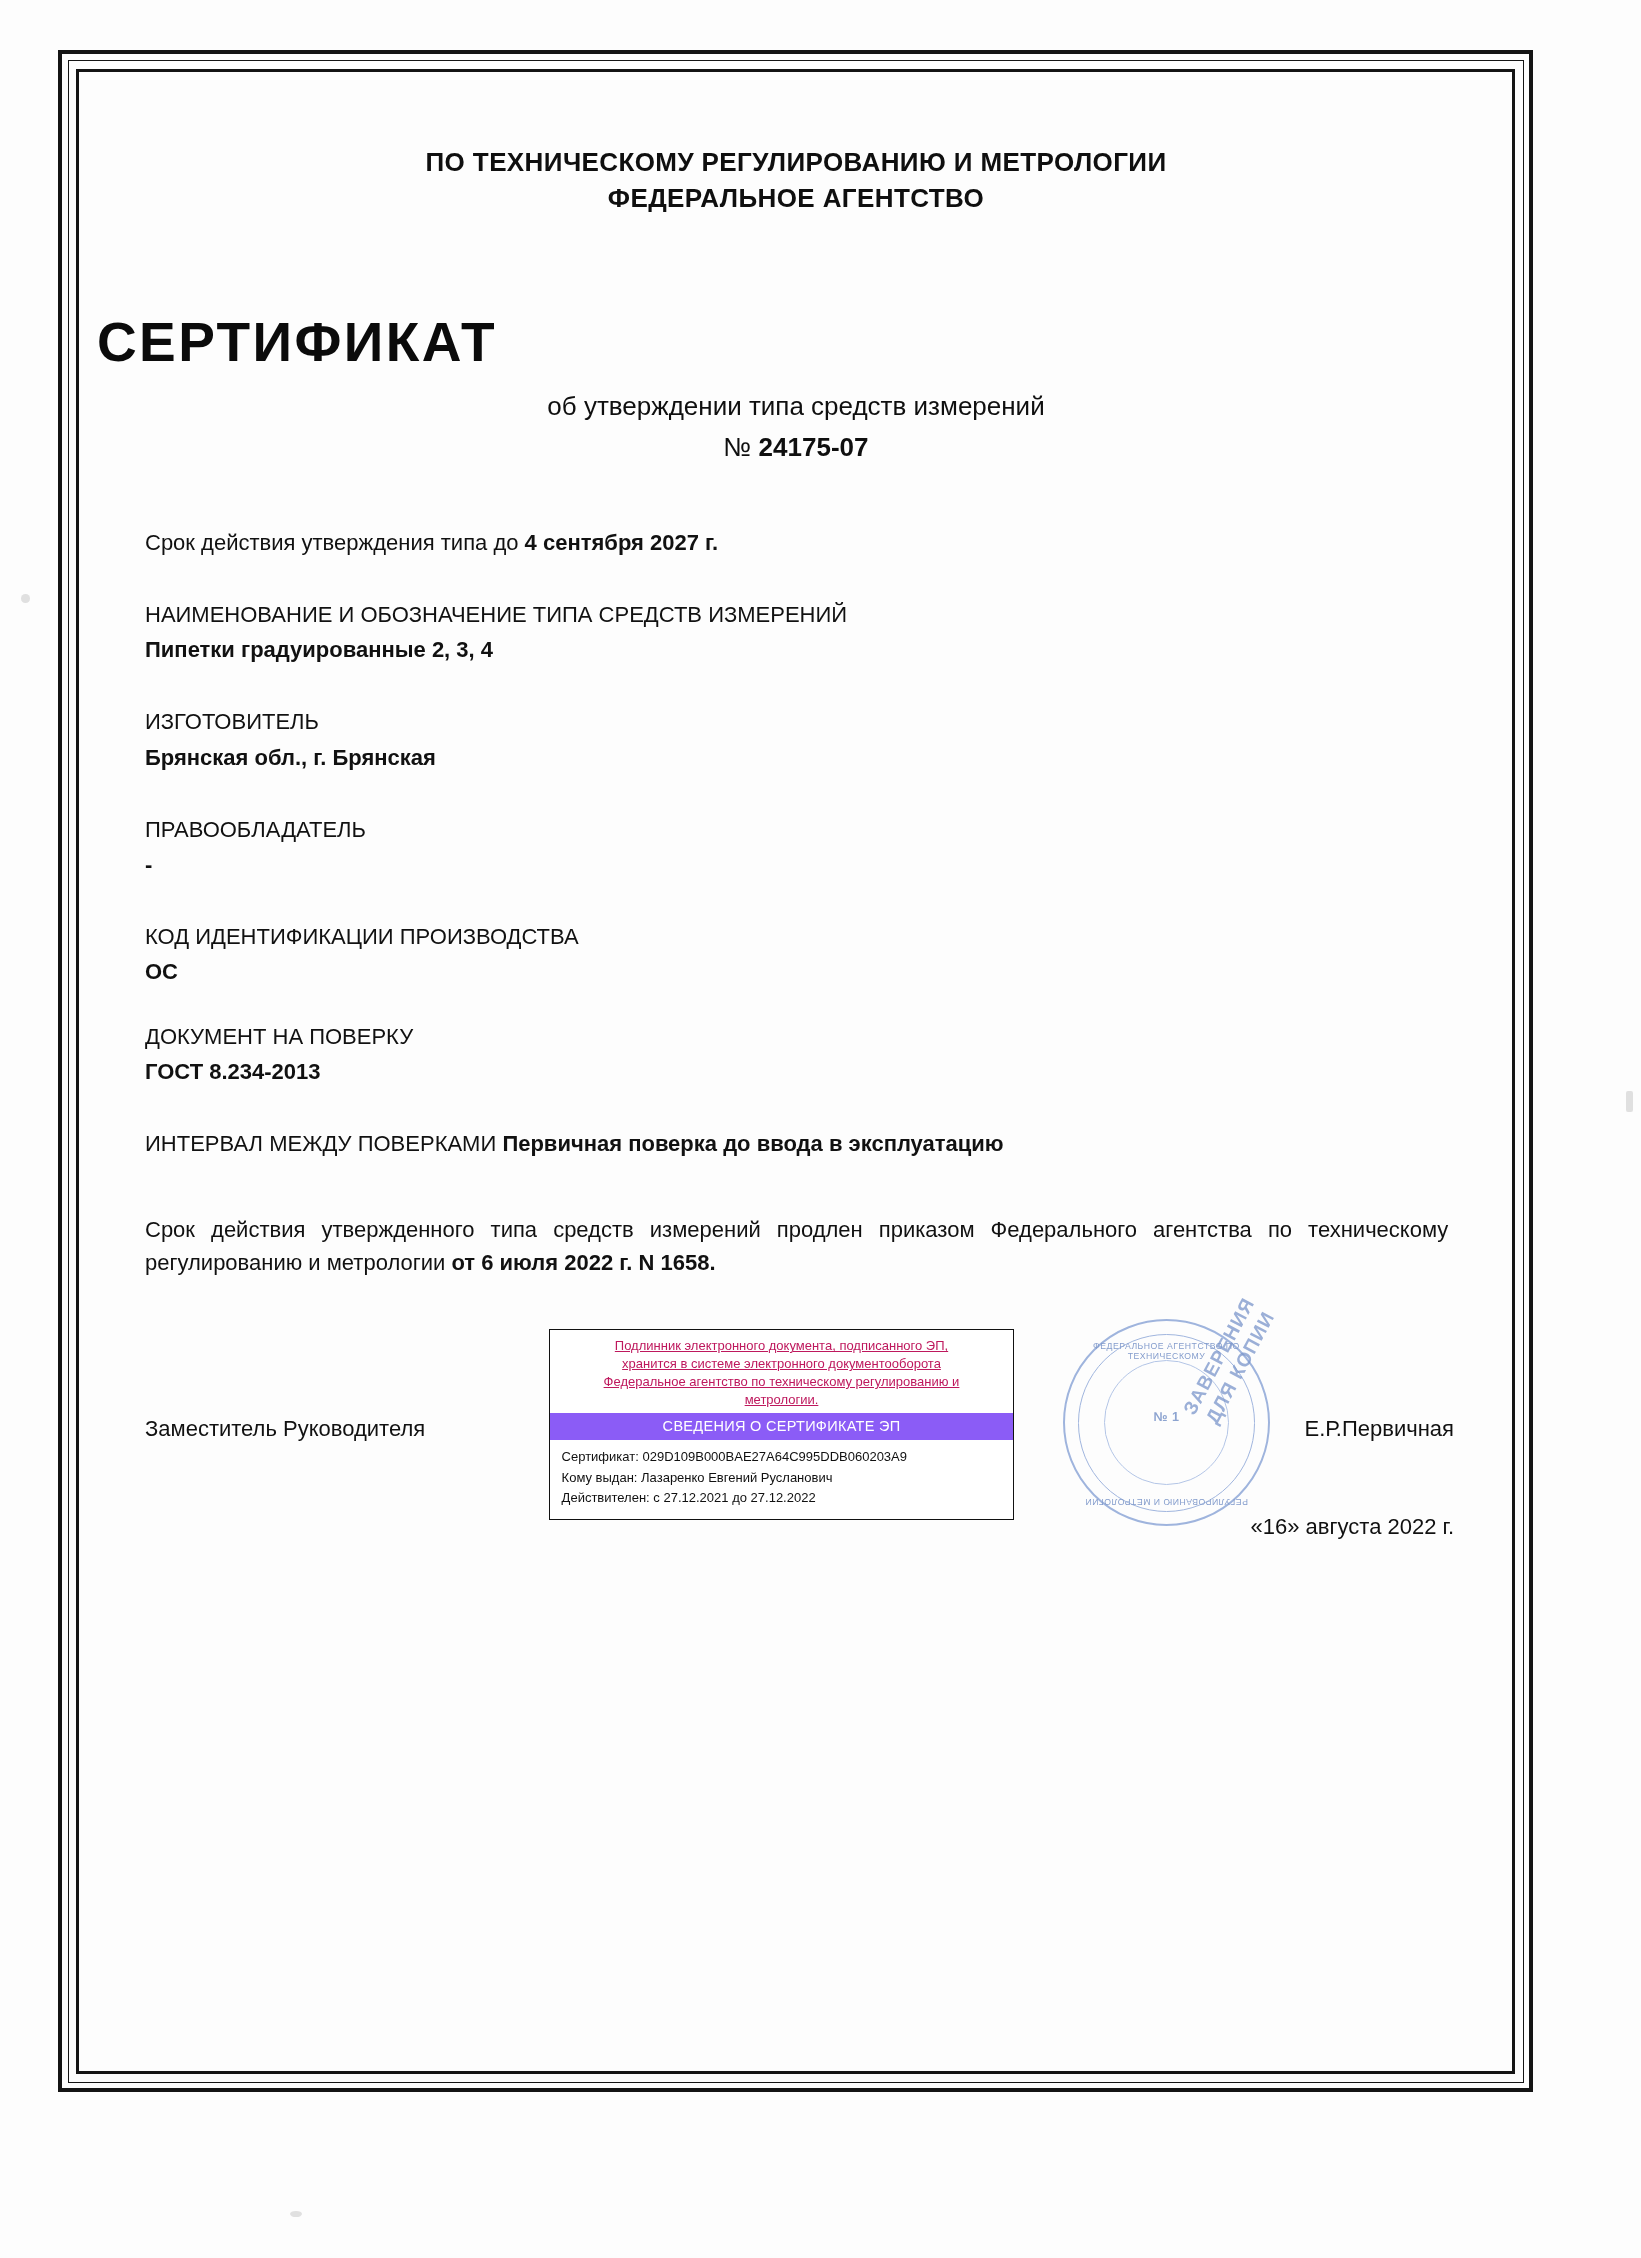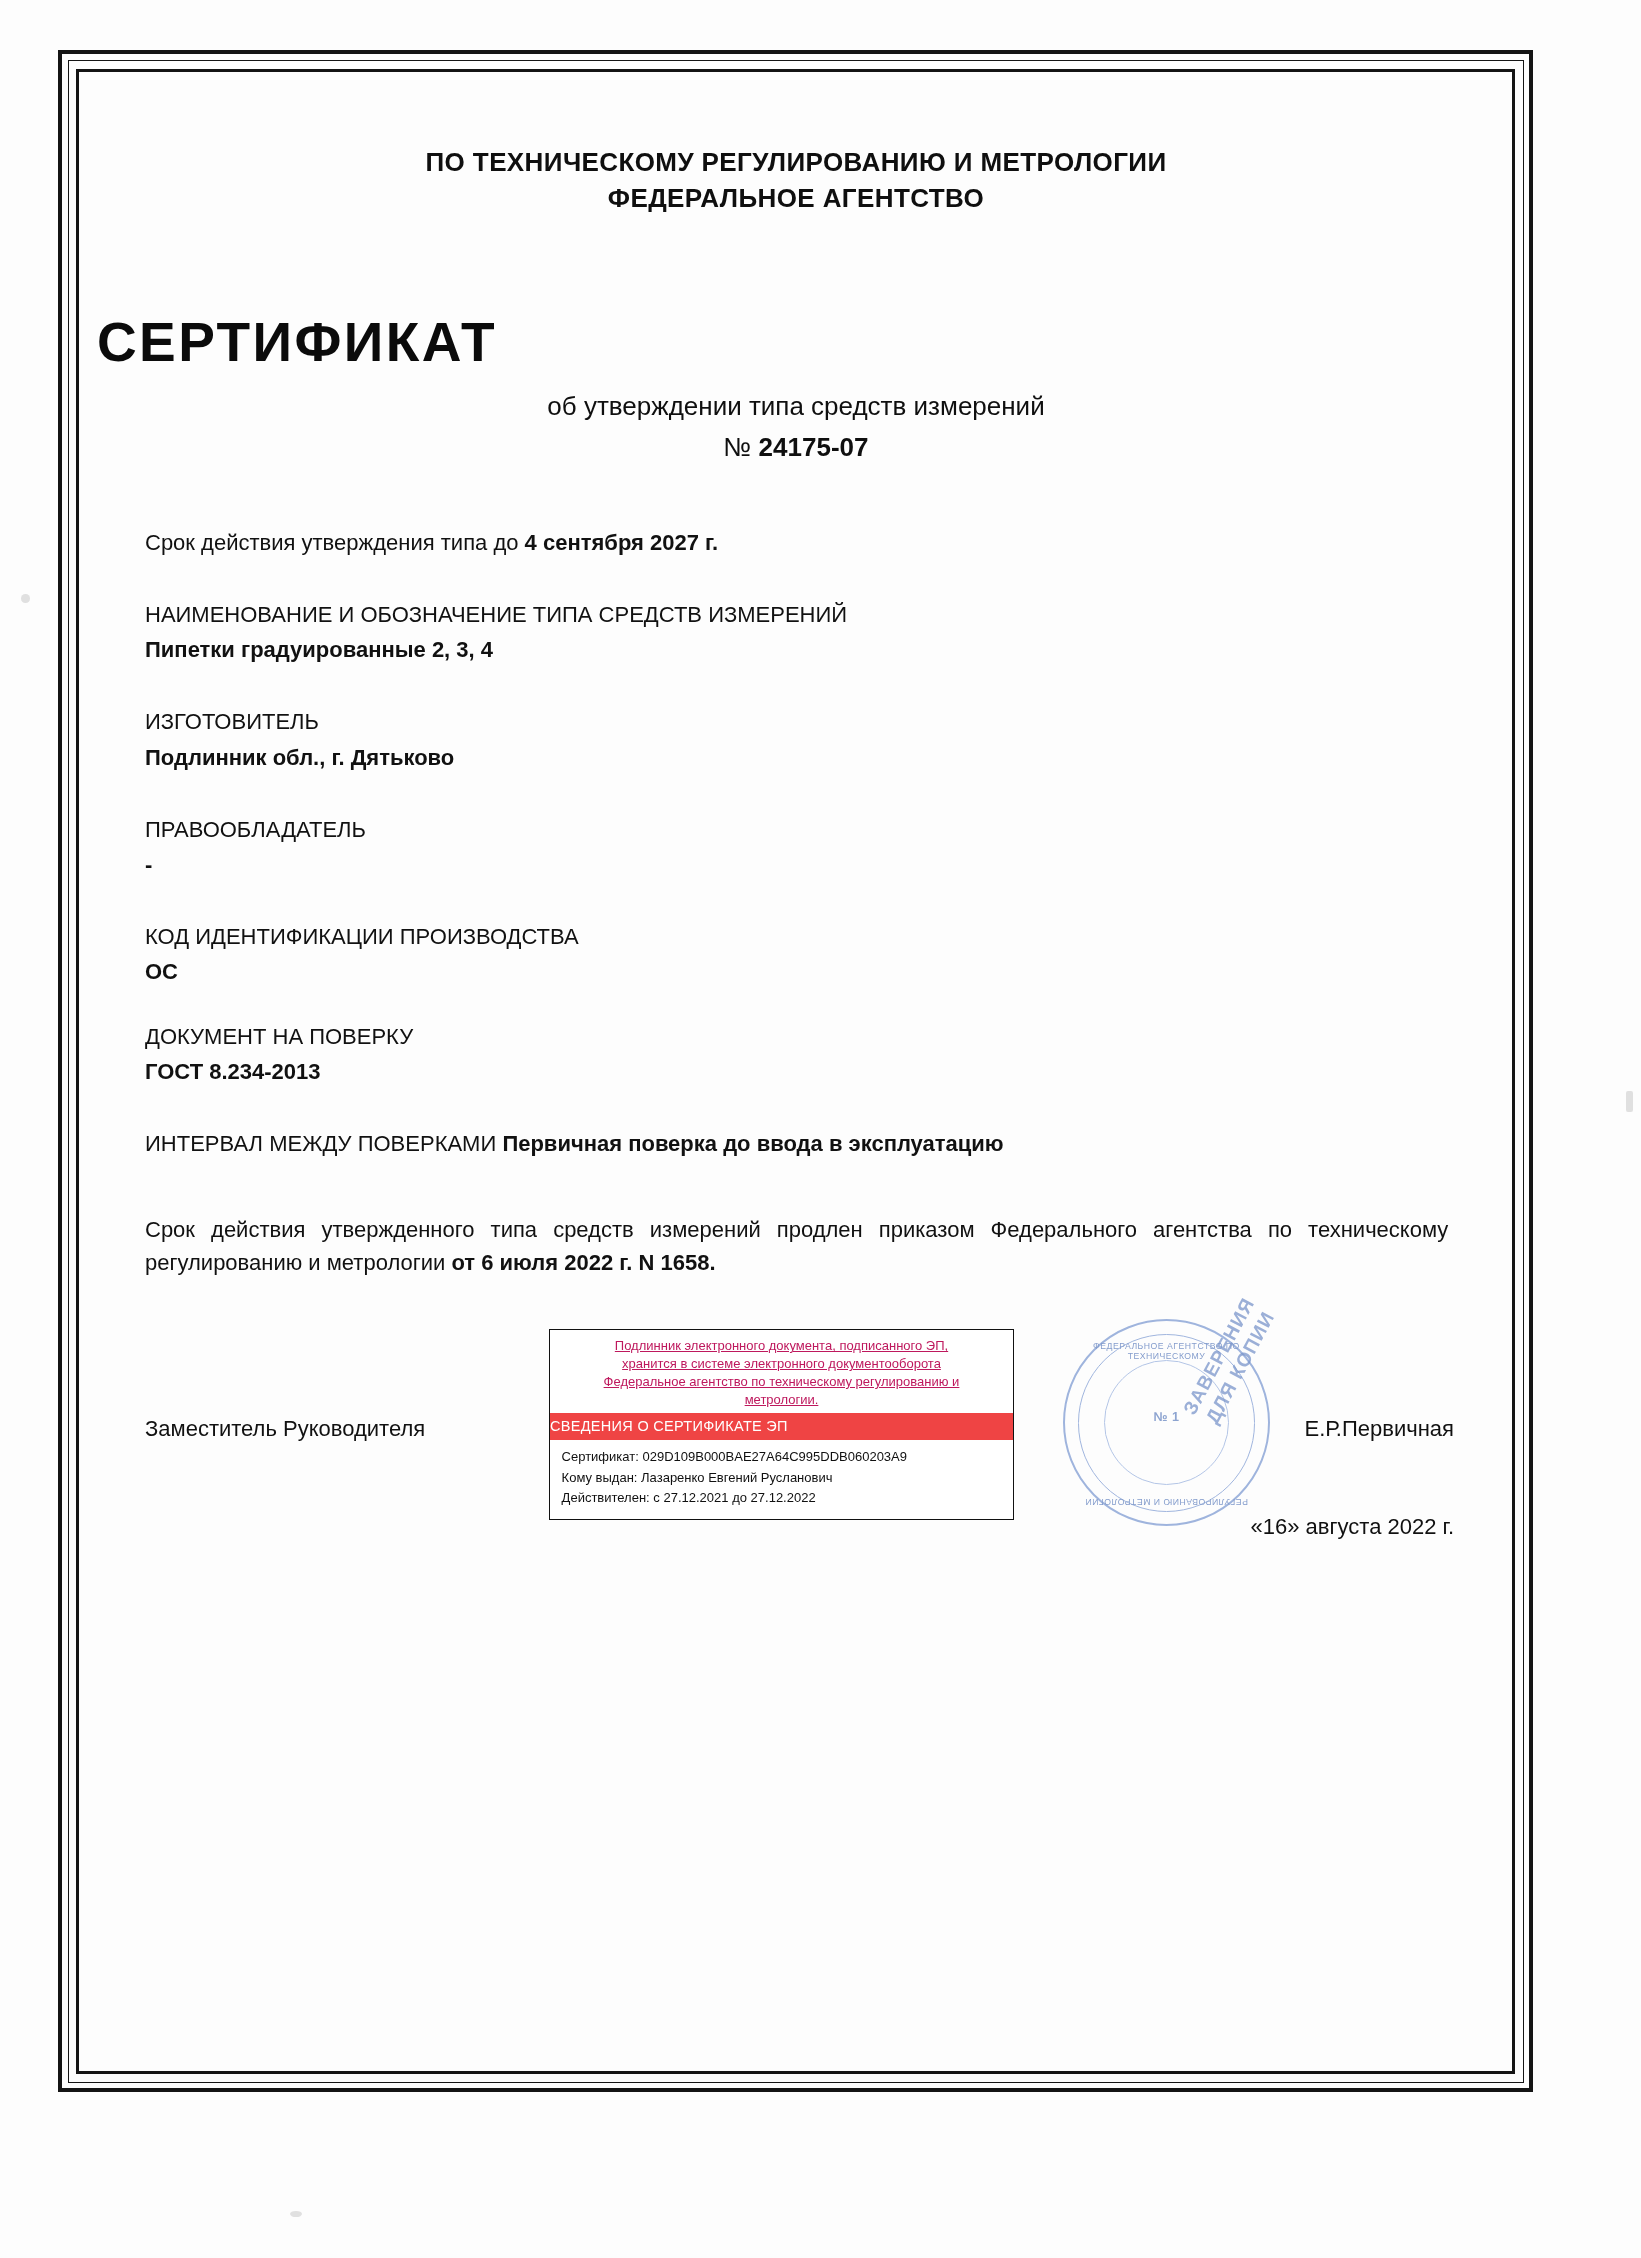--- a/index.html
+++ b/index.html
@@ -158,24 +158,24 @@
   }
   .esign-top {
     padding: 7.7px 9.7px 3.9px 9.7px;
     font-size: 13px;
     line-height: 1.38;
     text-align: center;
     color: #be185d;
     text-decoration: underline;
   }
   .esign-bar {
-    background: #ef4444;
+    background: #8b5cf6;
     color: #ffffff;
     font-size: 14.5px;
-    text-align: left;
+    text-align: center;
     padding: 4.8px 0 5.8px 0;
     letter-spacing: 0.3px;
   }
   .esign-rows {
     padding: 7.7px 11.6px 0 11.6px;
     font-size: 13px;
     line-height: 1.55;
     color: #101010;
   }
   .esign-rows .er { white-space: nowrap; }
@@ -286,21 +286,21 @@
       </div>
 
       <div class="gap-lg"></div>
 
       <div class="row">НАИМЕНОВАНИЕ И ОБОЗНАЧЕНИЕ ТИПА СРЕДСТВ ИЗМЕРЕНИЙ</div>
       <div class="val-line">Пипетки градуированные 2, 3, 4</div>
 
       <div class="gap-lg"></div>
 
       <div class="row">ИЗГОТОВИТЕЛЬ</div>
-      <div class="val-line">Подлинник обл., г. Дятьково</div>
+      <div class="val-line">Брянская обл., г. Брянская</div>
 
       <div class="gap-lg"></div>
 
       <div class="row">ПРАВООБЛАДАТЕЛЬ</div>
       <div class="val-line">-</div>
 
       <div class="gap-lg"></div>
 
       <div class="row">КОД ИДЕНТИФИКАЦИИ ПРОИЗВОДСТВА</div>
       <div class="val-line">ОС</div>

